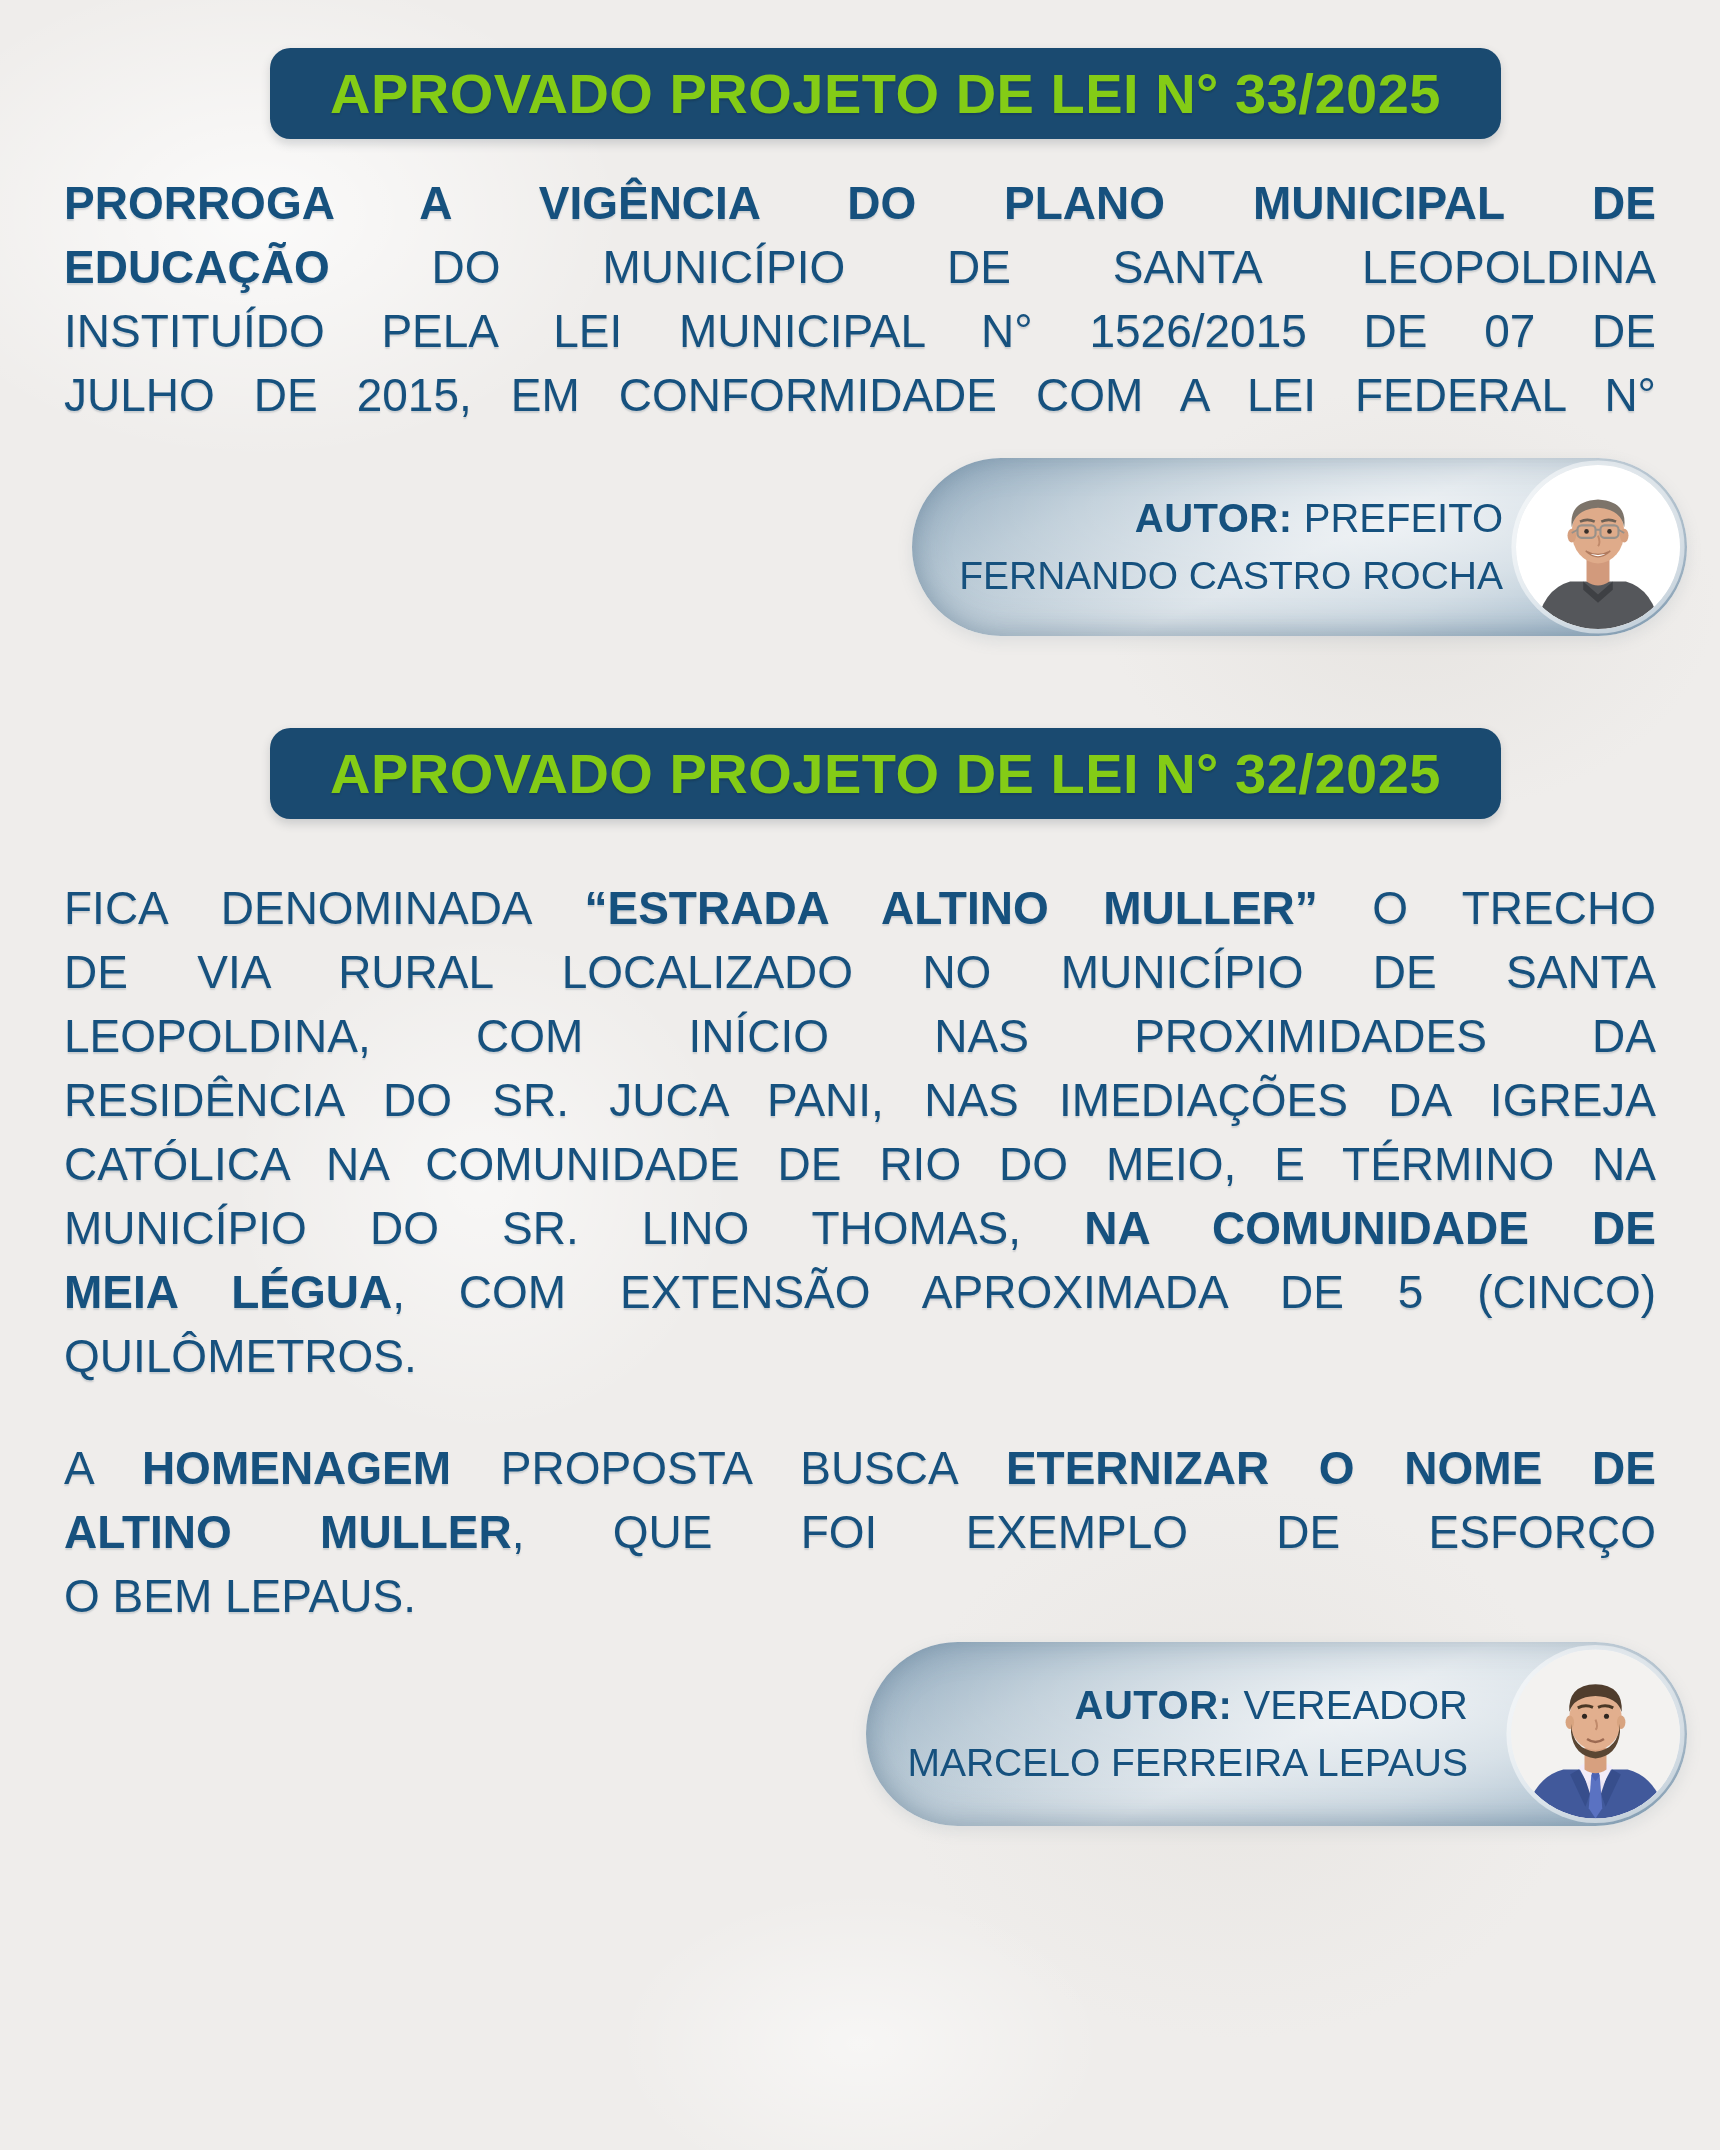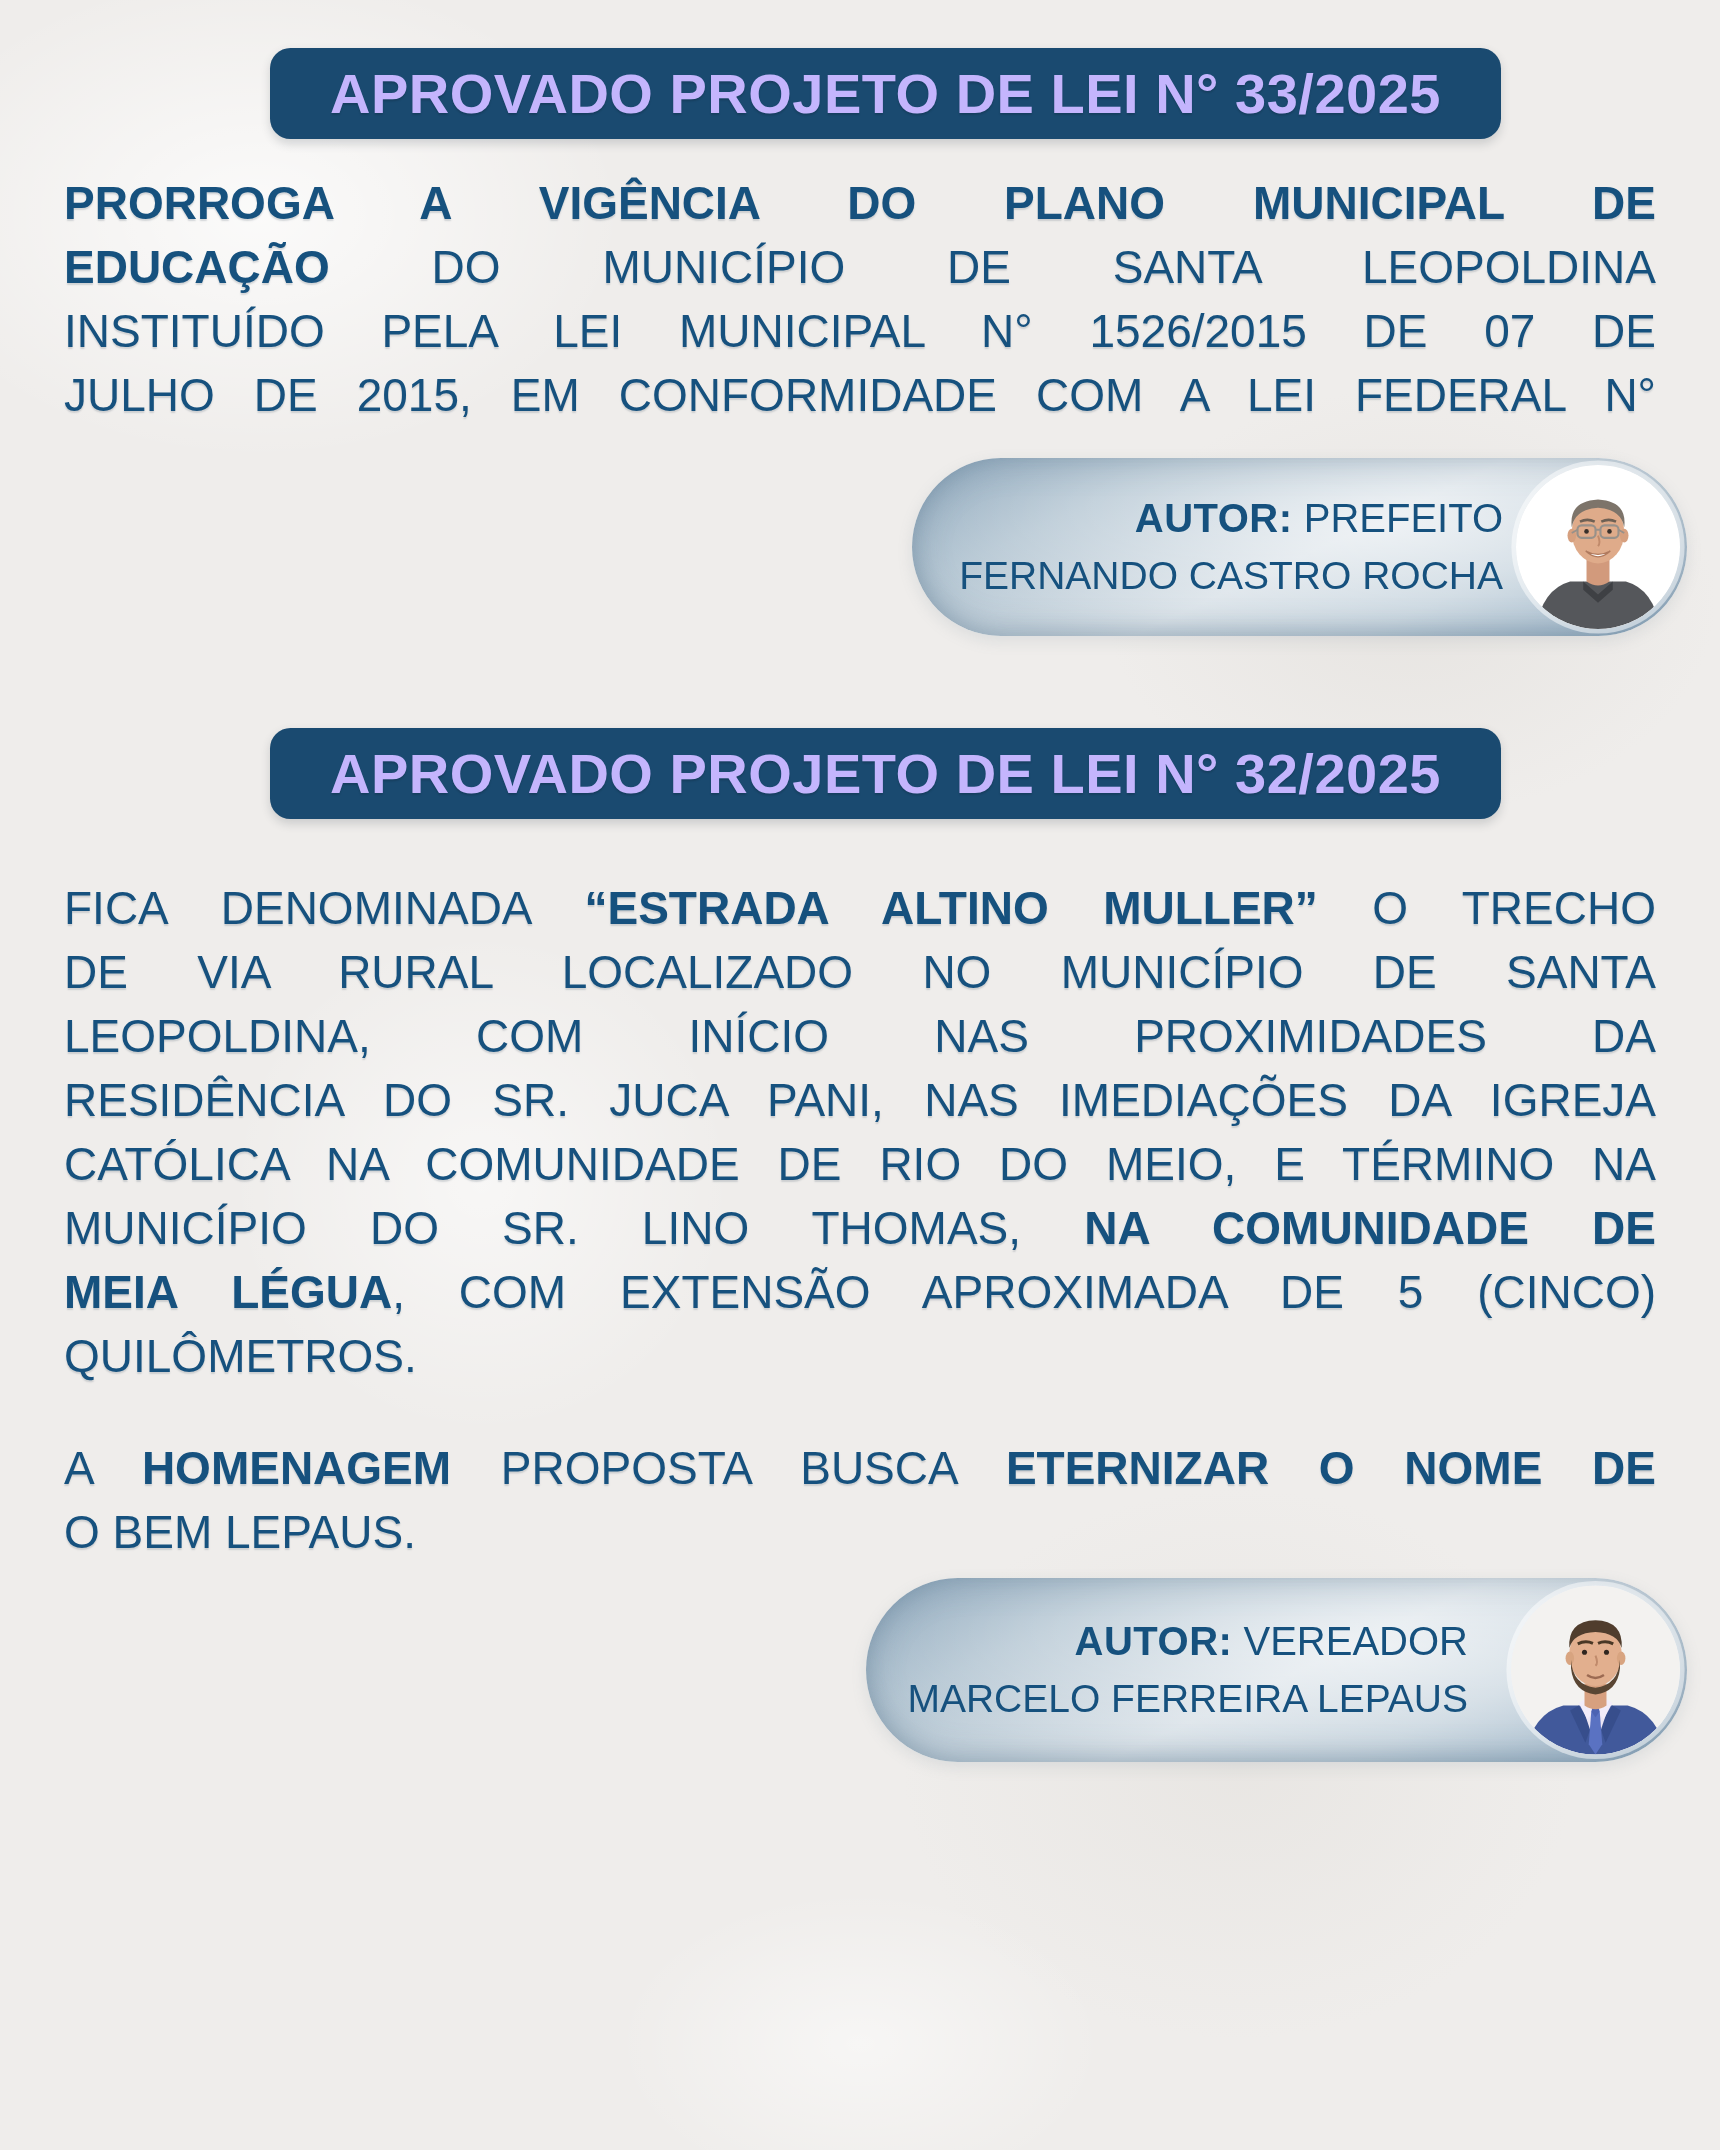--- a/index.html
+++ b/index.html
@@ -29,21 +29,21 @@
     height:91px;
     margin-left:270px;
     border-radius:20.4px;
     background:#1a4a70;
     display:flex;
     align-items:center;
     justify-content:center;
     box-shadow:0 4.1px 9.2px rgba(50,60,70,.18);
   }
   .banner-title{
-    color:#c4b5fd;
+    color:#84cc16;
     font-size:56px;
     font-weight:bold;
     letter-spacing:0.5px;
     white-space:nowrap;
     text-shadow:0 1.5px 2px rgba(0,0,0,.15);
   }
 
   
   .para{
     margin-left:64px;
@@ -202,20 +202,21 @@
         <div class="line"><span class="seg">LEOPOLDINA, COM INÍCIO NAS PROXIMIDADES DA</span></div>
         <div class="line"><span class="seg">RESIDÊNCIA DO SR. JUCA PANI, NAS IMEDIAÇÕES DA IGREJA</span></div>
         <div class="line"><span class="seg">CATÓLICA NA COMUNIDADE DE RIO DO MEIO, E TÉRMINO NA</span></div>
         <div class="line"><span class="seg">MUNICÍPIO DO SR. LINO THOMAS, </span><span class="seg b">NA COMUNIDADE DE</span></div>
         <div class="line"><span class="seg b">MEIA LÉGUA</span><span class="seg">, COM EXTENSÃO APROXIMADA DE 5 (CINCO)</span></div>
         <div class="line line-last"><span class="seg">QUILÔMETROS.</span></div>
       </div>
 
     <div class="para para-3">
         <div class="line"><span class="seg">A </span><span class="seg b">HOMENAGEM</span><span class="seg"> PROPOSTA BUSCA </span><span class="seg b">ETERNIZAR O NOME DE</span></div>
+        <div class="line"><span class="seg b">ALTINO MULLER</span><span class="seg">, QUE FOI EXEMPLO DE ESFORÇO</span></div>
         <div class="line line-last"><span class="seg">O BEM LEPAUS.</span></div>
       </div>
 
     <div class="badge badge-2">
       <div class="badge-text">
         <div class="badge-role-line">
           <span class="b">AUTOR:</span>
           <span>VEREADOR</span>
         </div>
         <div class="badge-name-line">MARCELO FERREIRA LEPAUS</div>

